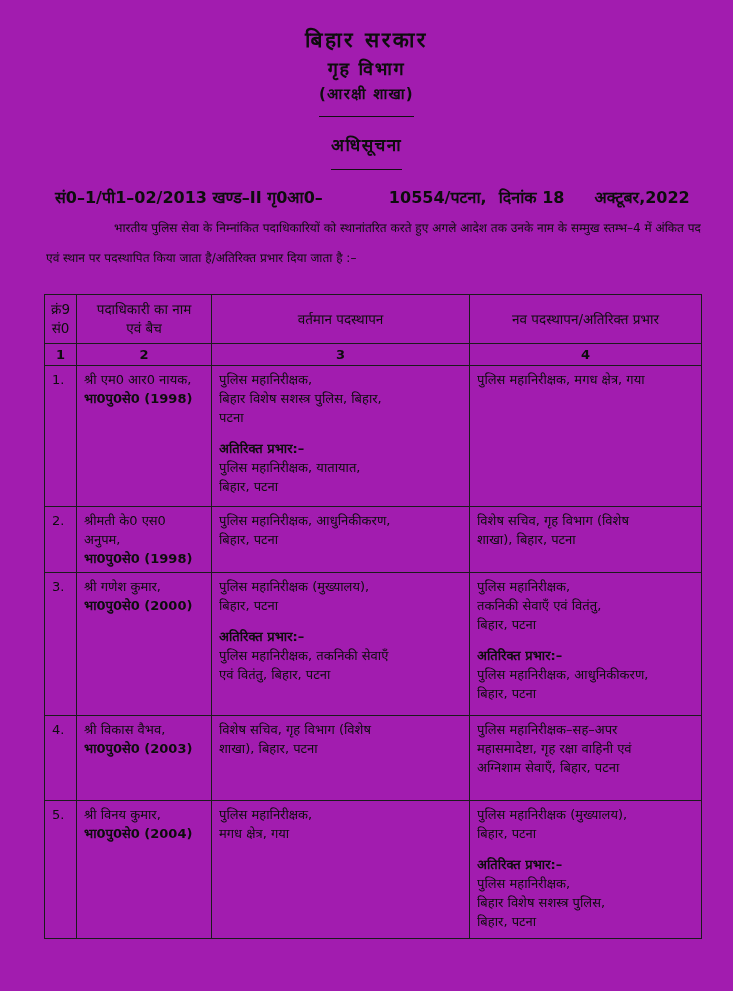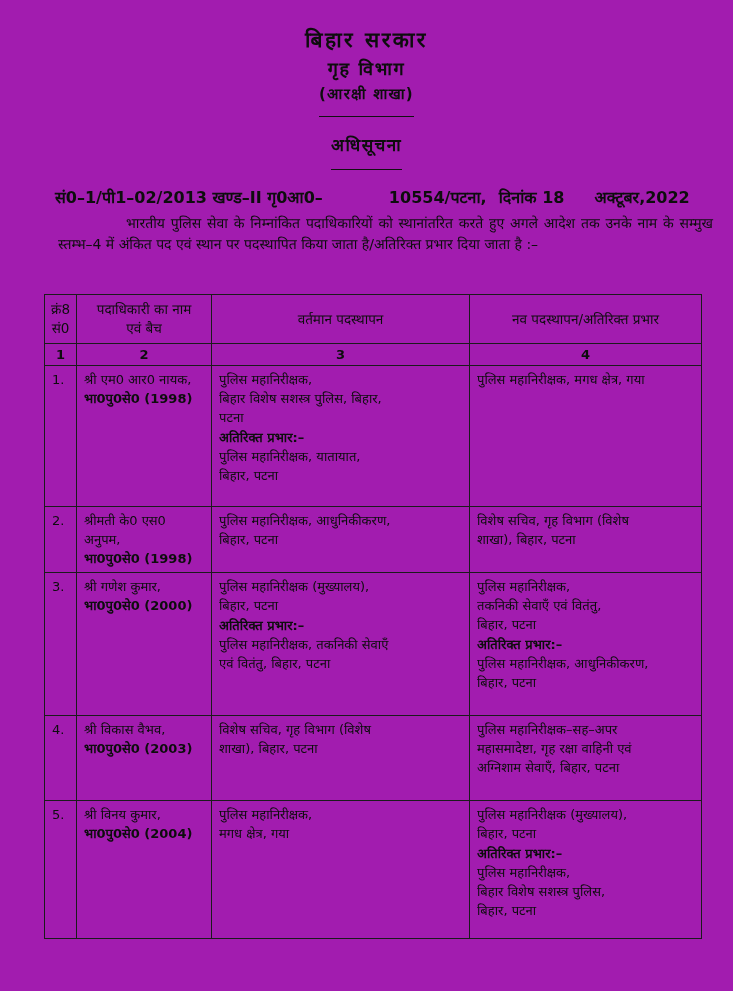--- a/index.html
+++ b/index.html
@@ -88,25 +88,24 @@
   .ref-date  { flex: 0 0 auto; margin-left: 12px; }
   .ref-month { flex: 0 0 auto; margin-left: 30px; }
   .ref-year  { flex: 0 0 auto; margin-left: 0; }
 
   
   .body-para {
     position: absolute;
     left: 46px;
     top: 213px;
     width: 655px;
-    font-size: 14px;
-    line-height: 21px;
+    font-size: 12px;
+    line-height: 30px;
     text-align: justify;
     text-justify: inter-word;
-    margin-left: 12px;
   }
   .body-para .indent { display: inline-block; width: 68px; }
 
   
   .notif-table {
     position: absolute;
     left: 44px;
     top: 294px;
     width: 657px;
     border-collapse: collapse;
@@ -148,21 +147,21 @@
   }
   .cell-name {
     font-weight: 600;
     font-size: 13.6px;
     line-height: 20px;
   }
   .cell-name .batch { font-weight: 600; }
   .addl-label {
     font-weight: 700;
     display: block;
-    margin-top: 1px;
+    margin-top: 12px;
   }
   .line { display: block; }
 
   .r1 td { height: 132px; }
   .r2 td { height: 49px; }
   .r3 td { height: 134px; }
   .r4 td { height: 76px; }
   .r5 td { height: 129px; }
 </style>
 </head>
@@ -194,21 +193,21 @@
   <table class="notif-table">
     <colgroup>
       <col class="col-sl">
         <col class="col-name">
         <col class="col-cur">
         <col class="col-new">
     </colgroup>
     <thead>
       <tr>
         <th>
-          <span class="line">क्रं8</span>
+          <span class="line">क्रं9</span>
           <span class="line">सं0</span>
         </th>
         <th>
           <span class="line">पदाधिकारी का नाम</span>
           <span class="line">एवं बैच</span>
         </th>
         <th>वर्तमान पदस्थापन</th>
         <th>नव पदस्थापन/अतिरिक्त प्रभार</th>
       </tr>
       <tr class="numrow">

